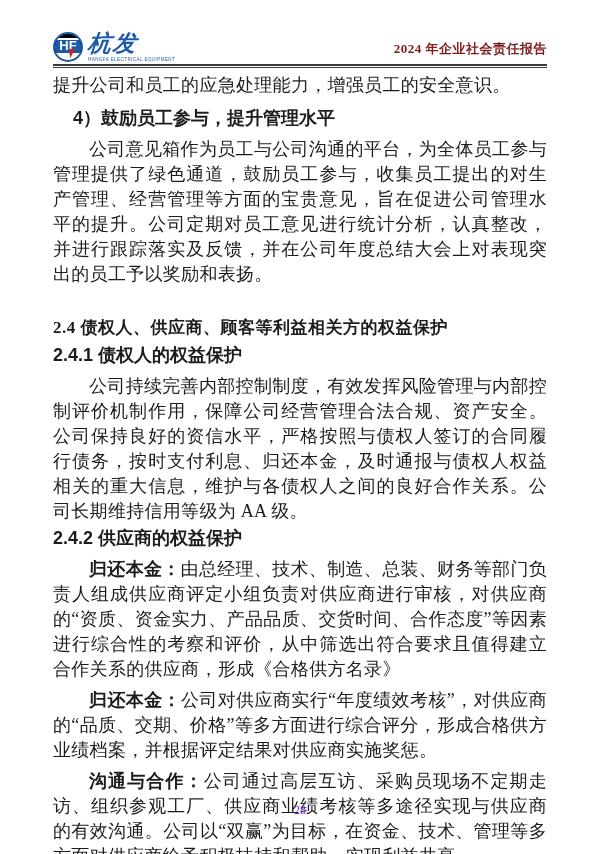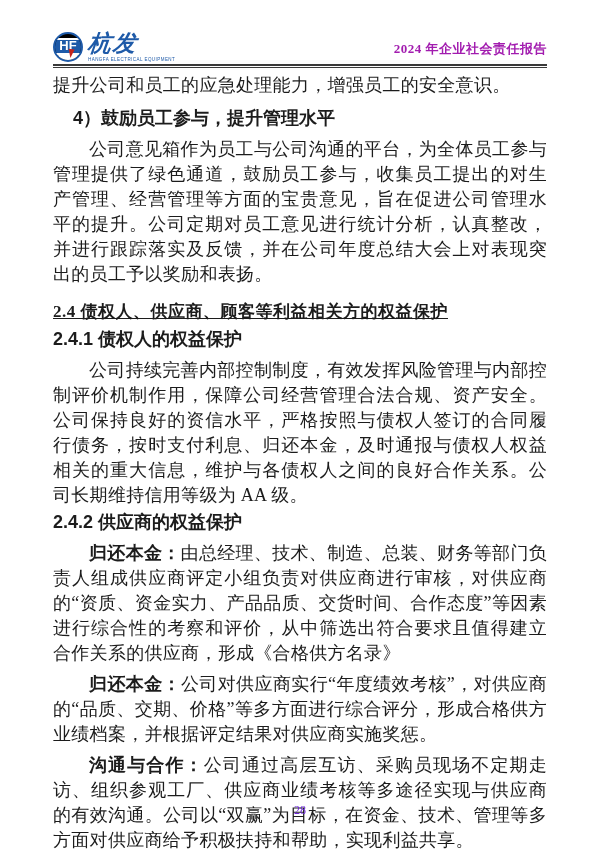--- a/index.html
+++ b/index.html
@@ -63,21 +63,21 @@
   }
   .brand-tagline{
     font-family:"Liberation Sans","DejaVu Sans",sans-serif;
     font-size:5px;line-height:6px;
     color:#1e5aa8;letter-spacing:0.5px;
     transform:scale(0.9);transform-origin:left top;
     white-space:nowrap;
   }
   .report-title{
     font-size:13px;font-weight:bold;
-    color:#a21caf;
+    color:#7f1d1d;
     padding-bottom:4px;
     letter-spacing:0.5px;
   }
   .rule{
     height:1px;
     border-top:2px solid #3a3a3a;
     border-bottom:1px solid #3a3a3a;
     margin-top:2px;
   }
   
@@ -88,24 +88,23 @@
     letter-spacing:0.3px;
   }
   p.cont{margin-top:5px;text-indent:0;}
   p.para{margin-top:6px;text-indent:2em;}
   .h-num{
     margin:8px 0 0 20px;
     font-size:18px;font-weight:bold;line-height:25px;
     font-family:"Liberation Sans","DejaVu Sans",sans-serif;
   }
   .h1{
-    margin-top:12px;
+    margin-top:28px;
     font-size:17px;font-weight:bold;line-height:26px;
     letter-spacing:0.5px;
-    text-decoration:underline;
   }
   .h2{
     margin-top:2px;
     font-size:18px;font-weight:bold;line-height:25px;
     font-family:"Liberation Sans","DejaVu Sans",sans-serif;
   }
   .lead{font-weight:bold;font-family:"Liberation Sans","DejaVu Sans",sans-serif;}
   
   .footer{
     position:absolute;left:0;right:0;bottom:36px;

